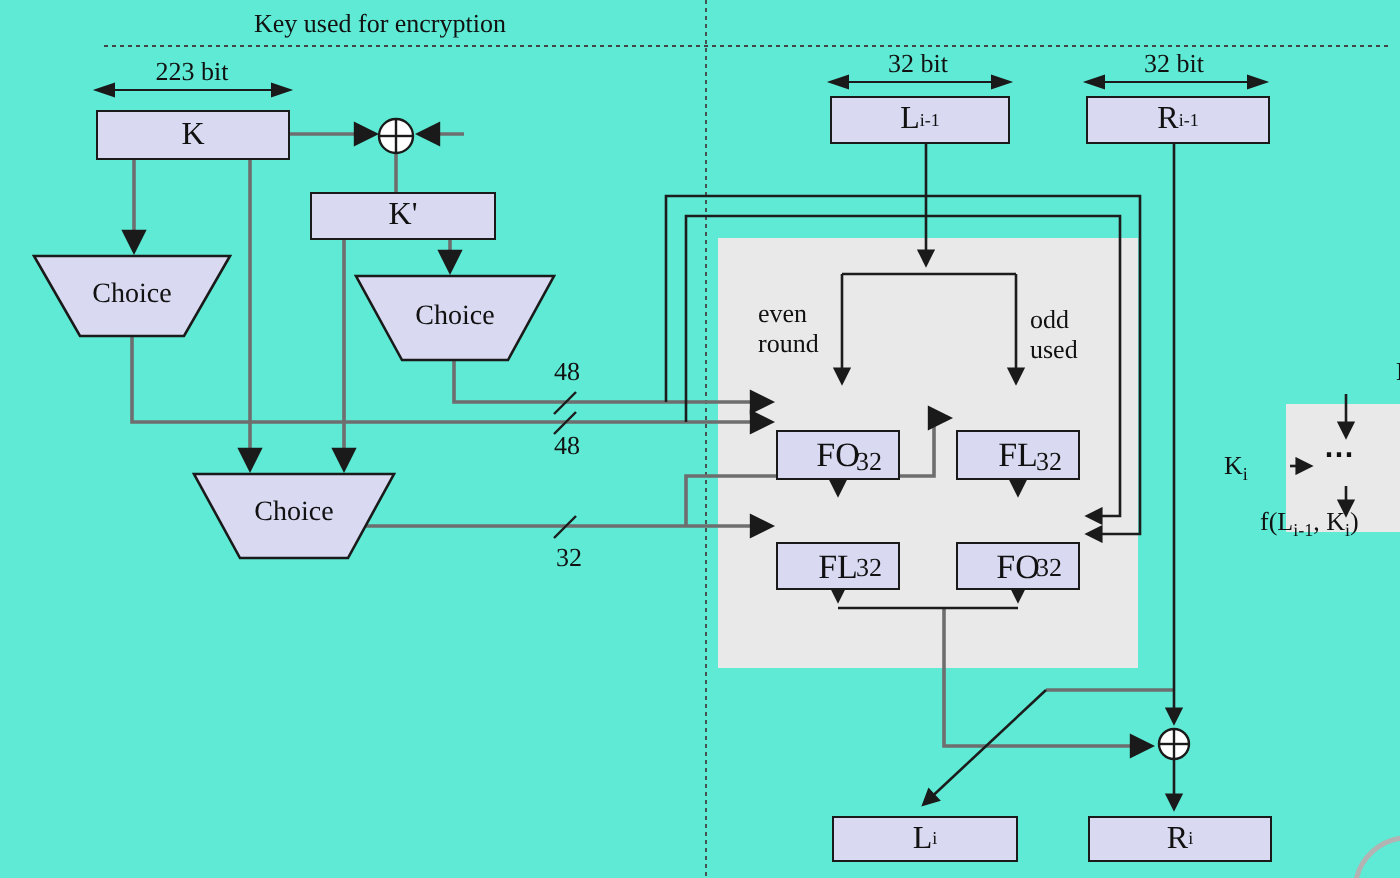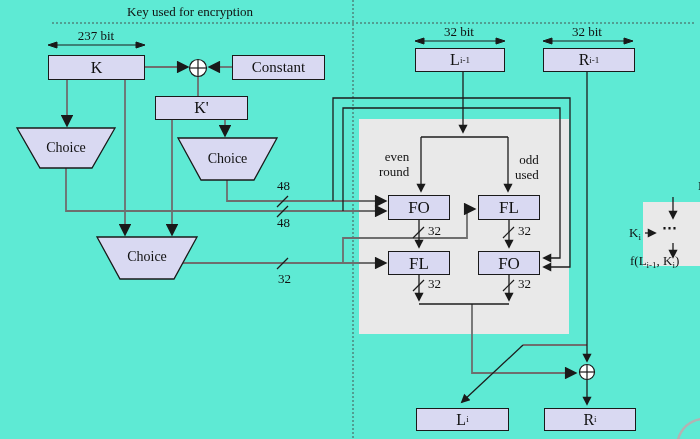--- a/index.html
+++ b/index.html
@@ -3,22 +3,22 @@
 <meta charset="utf-8">
 <style>
   html,body{margin:0;padding:0;background:#ffffff;}
   .stage{position:relative;width:700px;height:439px;background:#5eead4;overflow:hidden;
          font-family:Liberation Serif, serif;color:#111;}
   .panel{position:absolute;background:#e9e9e9;}
   svg.wires{position:absolute;left:0;top:0;z-index:2;}
   .box{position:absolute;z-index:3;background:#d9d9f2;border:1.4px solid #1a1a1a;
        display:flex;align-items:center;justify-content:center;
        font-size:16px;line-height:1;box-sizing:border-box;}
-  .box.small{font-size:17px;}
-  .lbl{position:absolute;z-index:3;font-size:13px;line-height:15px;white-space:nowrap;text-align:right;}
+  .box.small{font-size:17px;margin-top:20px;}
+  .lbl{position:absolute;z-index:3;font-size:13px;line-height:15px;white-space:nowrap;}
   .c{text-align:center;}
   .two-line{white-space:pre-line;}
   sub{font-size:9px;vertical-align:-3px;line-height:1;}
   .choice-lbl{position:absolute;z-index:3;font-size:14px;text-align:center;}
 </style>
 </head>
 <body>
 
 <div class="stage">
 
@@ -108,29 +108,26 @@
       <circle cx="587" cy="372" r="7.5"></circle>
       <line x1="580" y1="372" x2="594" y2="372"></line>
       <line x1="587" y1="365" x2="587" y2="379"></line>
     </g>
 
     <path d="M 678 440 A 27 27 0 0 1 701 419" stroke="#b3b3b3" stroke-width="2.5" fill="none"></path>
   </svg>
 
   <div class="lbl c" style="left:90px;top:4px;width:200px;">Key used for encryption</div>
 
-  <div class="lbl c" style="left:47px;top:28px;width:98px;">237 bit</div>
+  <div class="lbl c" style="left:47px;top:28px;width:98px;">223 bit</div>
   <div class="lbl c" style="left:413px;top:24px;width:92px;">32 bit</div>
   <div class="lbl c" style="left:541px;top:24px;width:92px;">32 bit</div>
 
   <div class="box" style="left:48px;top:55px;width:97px;height:25px;">
     <span>K</span>
-  </div>
-  <div class="box" style="left:232px;top:55px;width:93px;height:25px;font-size:15px;">
-    <span>Constant</span>
   </div>
   <div class="box" style="left:155px;top:96px;width:93px;height:24px;">
     <span>K'</span>
   </div>
 
   <div class="choice-lbl" style="left:17px;top:140px;width:98px;">Choice</div>
   <div class="choice-lbl" style="left:178px;top:151px;width:99px;">Choice</div>
   <div class="choice-lbl" style="left:97px;top:249px;width:100px;">Choice</div>
 
   <div class="lbl" style="left:277px;top:178px;">48</div>
@@ -174,21 +171,21 @@
       <sub>i</sub>
   </div>
   <div class="box" style="left:544px;top:408px;width:92px;height:23px;">
     <span>R</span>
       <sub>i</sub>
   </div>
 
   <div class="lbl" style="left:698px;top:178px;">
     <span>L</span><sub>i-1</sub>
   </div>
-  <div class="lbl" style="left:629px;top:225px;">
+  <div class="lbl" style="left:612px;top:225px;">
     <span>K</span><sub>i</sub>
   </div>
   <div class="lbl" style="left:662px;top:221px;font-size:15px;font-weight:bold;">⋯</div>
   <div class="lbl" style="left:630px;top:253px;">
     <span>f(L</span><sub>i-1</sub><span>, K</span><sub>i</sub><span>)</span>
   </div>
 
 </div>
 
 </body></html>

